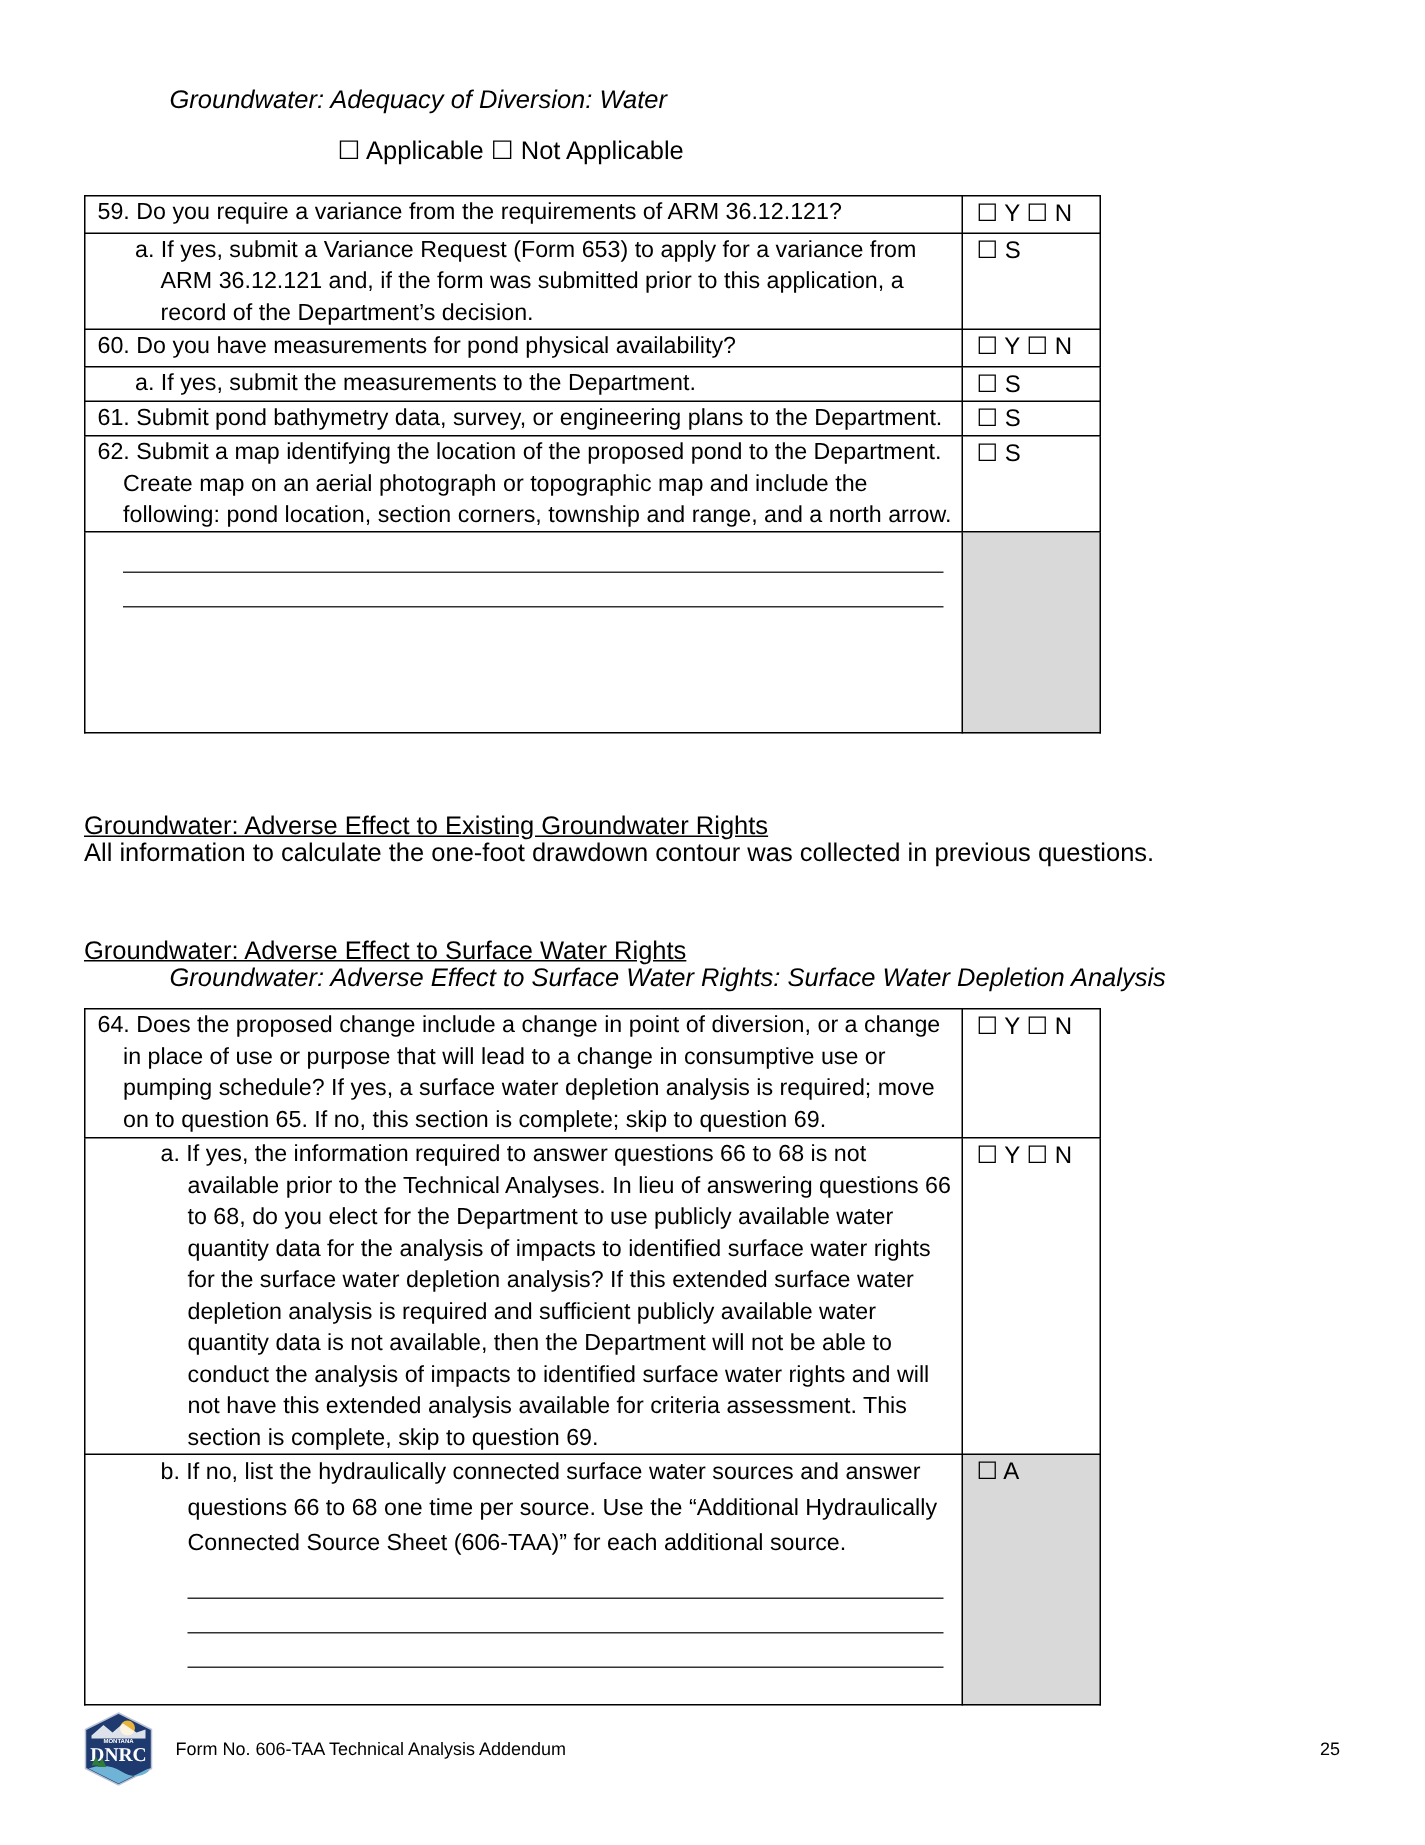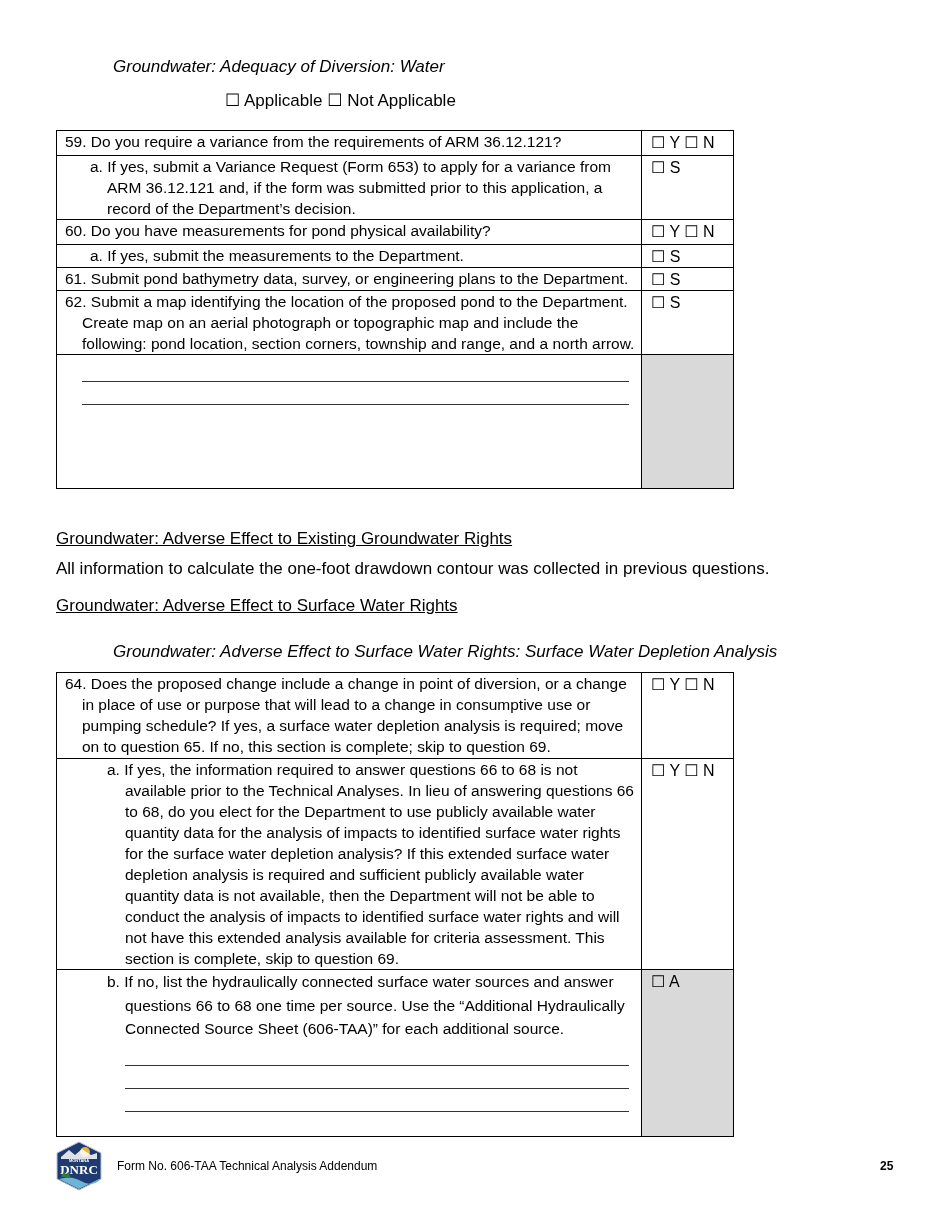--- a/index.html
+++ b/index.html
@@ -3,21 +3,21 @@
 <meta charset="utf-8">
 <style>
   html, body { margin: 0; padding: 0; background: #ffffff; }
   body {
     width: 950px; height: 1230px; position: relative; overflow: hidden;
     font-family: "Liberation Sans", sans-serif; color: #000;
   }
   .abs { position: absolute; }
   .italic-title { font-style: italic; font-size: 17px; }
   .checkline { font-size: 17px; }
-  .underline-title { font-size: 17px; text-decoration: underline; }
+  .underline-title { font-size: 17px; text-decoration: underline; margin-top: 12px; }
   .plain { font-size: 17px; }
 
   table.form {
     position: absolute; left: 56px; width: 678px;
     border-collapse: collapse; table-layout: fixed;
   }
   table.form td {
     border: 1.5px solid #000; vertical-align: top;
     font-size: 15.5px; line-height: 21px; padding: 0 6px 0 8px;
   }
@@ -90,21 +90,21 @@
       </div>
     </td>
     <td class="ans grey"></td>
   </tr>
 </tbody>
   </table>
 
 <div class="abs underline-title" style="left:56px; top:529px;">Groundwater: Adverse Effect to Existing Groundwater Rights</div>
 <div class="abs plain" style="left:56px; top:559px;">All information to calculate the one-foot drawdown contour was collected in previous questions.</div>
 
-<div class="abs underline-title" style="left:56px; top:596px;">Groundwater: Adverse Effect to Surface Water Rights</div>
+<div class="abs underline-title" style="left:56px; top:612px;">Groundwater: Adverse Effect to Surface Water Rights</div>
 <div class="abs italic-title" style="left:113px; top:642px;">Groundwater: Adverse Effect to Surface Water Rights: Surface Water Depletion Analysis</div>
 
 <table class="form" style="top:672px;">
   <colgroup>
       <col>
       <col style="width:92px">
     </colgroup>
   <tbody>
       <tr>
     <td style="height:85px">
@@ -137,13 +137,13 @@
     <polygon points="24,1 46,12 46,38 24,49 2,38 2,12" fill="#1f3a6e" stroke="#b9c2d6" stroke-width="1"></polygon>
     <circle cx="30" cy="11" r="5" fill="#e8b33a"></circle>
     <polygon points="6,16 14,9 20,14 27,8 36,14 42,12 42,18 6,18" fill="#ffffff" opacity="0.85"></polygon>
     <text x="24" y="21" font-size="4" fill="#ffffff" text-anchor="middle" font-family="Liberation Sans, sans-serif" font-weight="bold">MONTANA</text>
     <text x="24" y="33" font-size="13" fill="#ffffff" text-anchor="middle" font-family="Liberation Serif, serif" font-weight="bold">DNRC</text>
     <path d="M4,38 Q16,34 26,40 Q36,46 44,40 L44,38 L24,48 L4,38 Z" fill="#6fb4d6"></path>
     <path d="M6,36 L9,30 L12,36 Z M10,37 L13,31 L16,37 Z" fill="#2e7d3a"></path>
   </svg>
 </div>
 <div class="abs footer-text" style="left:117px; top:1159px;">Form No. 606-TAA Technical Analysis Addendum</div>
-<div class="abs footer-text" style="left:880px; top:1159px;font-weight:bold;">25</div>
+<div class="abs footer-text" style="left:880px; top:1159px;">25</div>
 
 </body></html>

